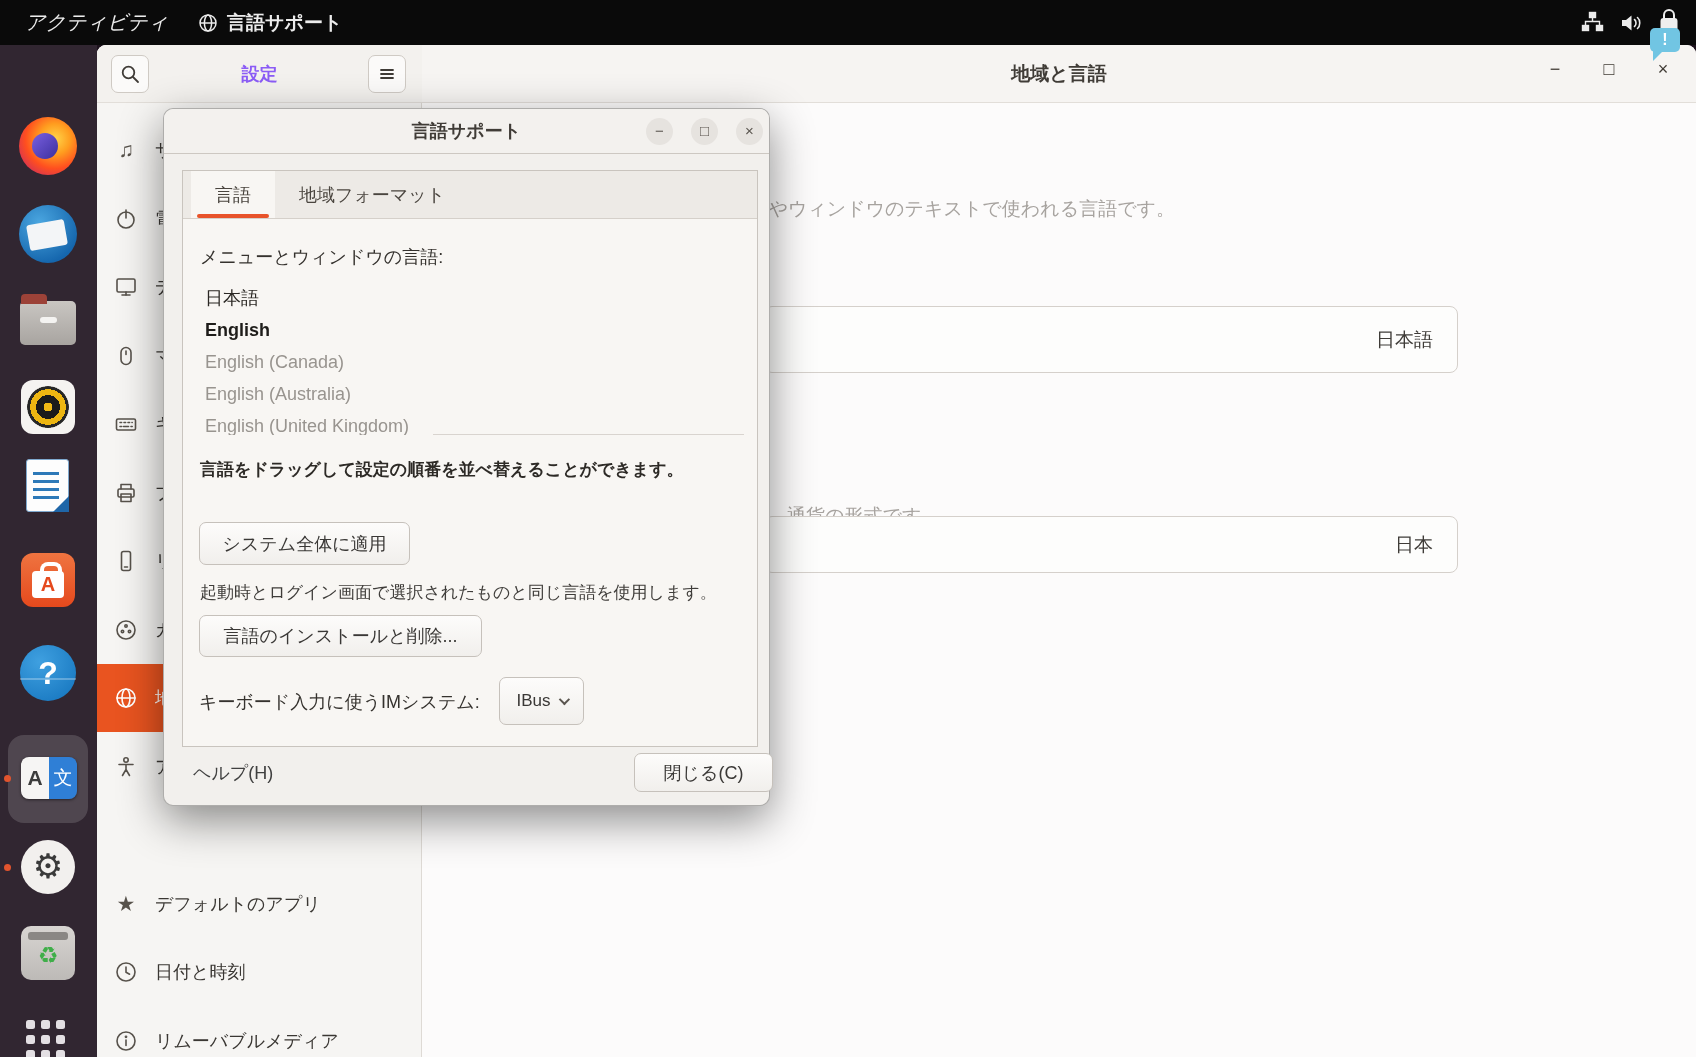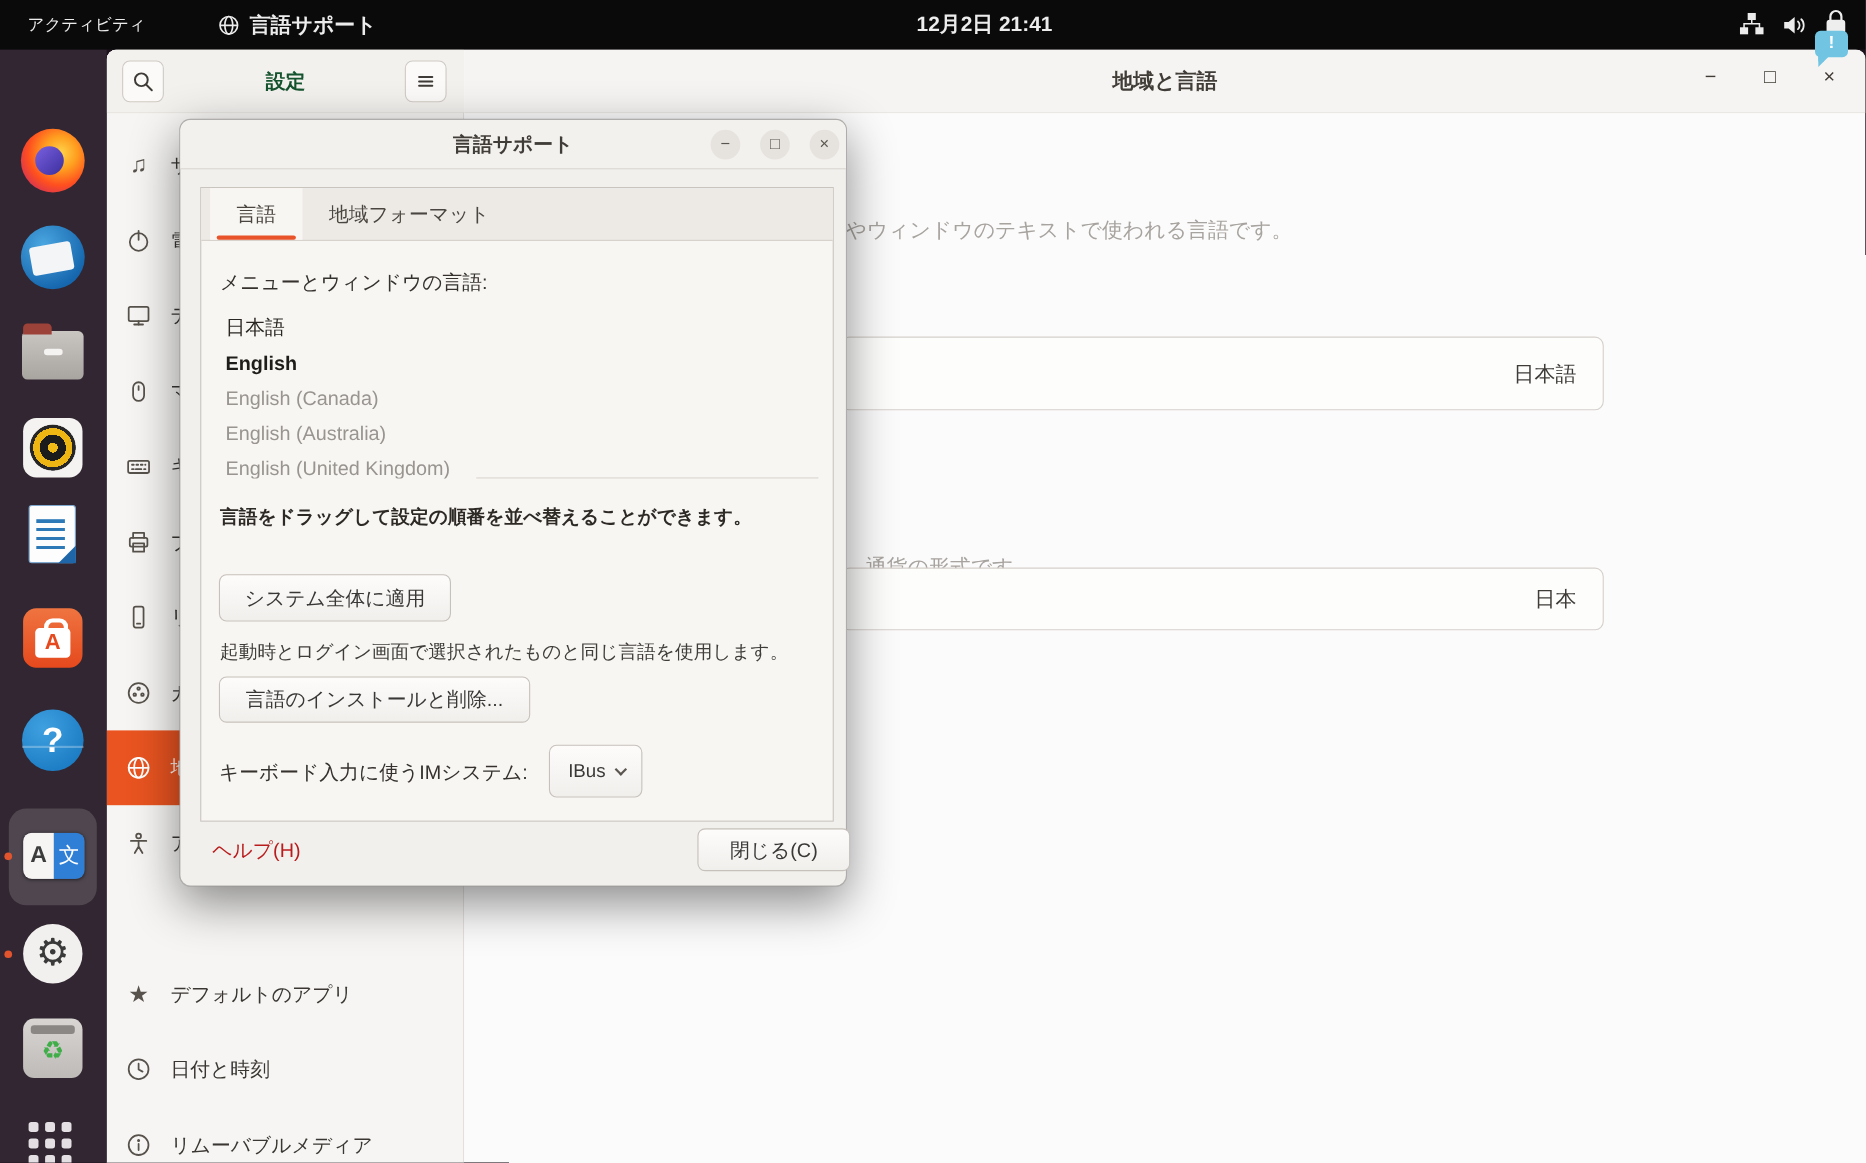--- a/index.html
+++ b/index.html
@@ -2,21 +2,21 @@
 <html><head>
 <meta charset="utf-8">
 <style>
   html,body{margin:0;padding:0;background:#181018;}
   *{box-sizing:border-box;font-family:"Liberation Sans","DejaVu Sans",sans-serif;}
   .screen{position:relative;width:1696px;height:1057px;overflow:hidden;background:#1d121d;}
   .nowrap{white-space:nowrap;}
 
   
   .topbar{position:absolute;left:0;top:0;width:1696px;height:45px;background:#0a0a0a;color:#ececec;z-index:40;}
-  .tb-activities{position:absolute;left:25px;top:0;line-height:45px;font-size:15px;cursor:pointer;}
+  .tb-activities{position:absolute;left:25px;top:0;line-height:45px;font-size:20px;cursor:pointer;font-style:italic;}
   .tb-appind{position:absolute;left:198px;top:0;height:45px;display:flex;align-items:center;gap:9px;font-size:19px;font-weight:bold;cursor:pointer;}
   .tb-clock{position:absolute;left:790px;top:0;width:210px;line-height:45px;text-align:center;font-size:19px;font-weight:bold;}
   .tb-status{position:absolute;right:14px;top:0;height:45px;display:flex;align-items:center;gap:15px;}
   .lock-wrap{position:relative;width:24px;height:30px;}
   .bubble{position:absolute;top:20px;left:-8px;width:30px;height:24px;background:#71c5e3;border-radius:5px;color:#fff;font-weight:bold;font-size:16px;text-align:center;line-height:24px;z-index:60;}
   .bubble:after{content:"";position:absolute;left:3px;bottom:-9px;border:5px solid transparent;border-top-color:#71c5e3;border-left-color:#71c5e3;}
 
   
   .dock{position:absolute;left:0;top:45px;width:97px;height:1012px;background:#312631;z-index:5;}
   .dock-sep{position:absolute;left:20px;top:633px;width:56px;height:2px;background:rgba(255,255,255,.28);}
@@ -46,21 +46,21 @@
   .trashic:before{content:"";position:absolute;left:7px;top:6px;width:40px;height:8px;background:#8a8784;border-radius:3px;}
   .trashic .rec{position:absolute;left:0;top:16px;width:54px;text-align:center;font-size:23px;color:#3fae49;}
   .gridic{position:absolute;left:26px;top:975px;width:45px;height:45px;display:grid;grid-template-columns:repeat(3,9px);grid-template-rows:repeat(3,9px);gap:6px;}
   .gridic i{background:#e3dfe3;border-radius:2.5px;}
 
   
   .win{position:absolute;left:97px;top:45px;width:1599px;height:1012px;background:#fcfbfb;border-radius:9px 9px 0 0;z-index:1;}
   .sidebar{position:absolute;left:0;top:0;width:325px;height:1012px;background:#f6f5f3;border-right:1px solid #dedad5;border-radius:9px 0 0 0;}
   .sb-header{position:absolute;left:0;top:0;width:325px;height:58px;background:#f3f1ee;border-bottom:1px solid #e2ded9;border-radius:9px 0 0 0;}
   .sb-btn{position:absolute;top:10px;width:38px;height:38px;border:1px solid #cfcac4;border-radius:7px;background:#fbfaf9;display:flex;align-items:center;justify-content:center;cursor:pointer;}
-  .sb-title{position:absolute;left:0;top:0;width:325px;line-height:58px;text-align:center;font-size:18px;font-weight:bold;color:#14532d;}
+  .sb-title{position:absolute;left:0;top:0;width:325px;line-height:58px;text-align:center;font-size:18px;font-weight:bold;color:#8b5cf6;}
   .nav-item{position:absolute;left:0;width:325px;height:68px;display:flex;align-items:center;gap:14px;padding-left:14px;color:#3a3733;font-size:18px;cursor:pointer;}
   .nav-item .ic{width:30px;height:26px;display:flex;align-items:center;justify-content:center;color:#57524b;font-size:21px;}
   .nav-item svg{stroke:#57524b;fill:none;stroke-width:1.6;stroke-linecap:round;stroke-linejoin:round;}
   .nav-item.sel{background:#E95420;color:#fff;}
   .nav-item.sel .ic{color:#fff;}
   .nav-item.sel svg{stroke:#fff;}
   .mainpane-header{position:absolute;left:325px;top:0;width:1274px;height:58px;background:#f6f4f2;border-bottom:1px solid #e2ded9;display:flex;align-items:center;justify-content:center;font-size:19px;font-weight:bold;color:#403c37;border-radius:0 9px 0 0;}
   .winctl{position:absolute;top:14px;width:26px;height:28px;text-align:center;font-size:18px;color:#403b35;font-weight:normal;cursor:pointer;}
   .desc-frag{position:absolute;font-size:19px;color:#a7a39f;}
   .manage-btn{position:absolute;left:667px;top:197px;width:694px;height:39px;border:1px solid #d2cdc7;border-radius:7px;background:linear-gradient(#fdfcfb,#f4f2ef);font-size:18px;color:#3b3733;text-align:center;line-height:37px;cursor:pointer;}
@@ -86,39 +86,38 @@
   .li-gray{color:#98948f;}
   .lang-sep{position:absolute;left:250px;top:263px;width:311px;height:1px;background:#d9d4cf;}
   .hint-bold{position:absolute;left:17px;top:287px;font-size:17px;font-weight:bold;color:#2d2a26;}
   .hint{position:absolute;left:17px;font-size:17px;color:#3f3d3a;}
   .gtk-btn{border:1px solid #c6c1bb;border-radius:7px;background:linear-gradient(#fdfcfb,#f1efec);font-size:18px;color:#3a3836;cursor:pointer;}
   .apply{position:absolute;left:16px;top:351px;width:211px;height:43px;}
   .install{position:absolute;left:16px;top:444px;width:283px;height:42px;}
   .im-label{position:absolute;left:16px;top:519px;font-size:18px;color:#35322e;}
   .im-combo{position:absolute;left:316px;top:506px;width:85px;height:48px;border:1px solid #c6c1bb;border-radius:7px;background:linear-gradient(#fdfcfb,#f1efec);display:flex;align-items:center;justify-content:center;gap:8px;font-size:17px;color:#3a3836;cursor:pointer;}
   .chev{width:8px;height:8px;border-right:2px solid #5a554f;border-bottom:2px solid #5a554f;transform:rotate(45deg) translateY(-2px);}
-  .help-link{position:absolute;left:29px;top:652px;font-size:18px;color:#b91c1c;cursor:pointer;text-align:right;}
+  .help-link{position:absolute;left:29px;top:652px;font-size:18px;color:#404040;cursor:pointer;text-align:right;}
   .close-btn{position:absolute;left:470px;top:644px;width:139px;height:39px;}
 </style>
 </head>
 <body>
 
 <div class="screen">
 
   <div class="topbar">
     <span class="tb-activities nowrap">アクティビティ</span>
     <span class="tb-appind">
       <svg width="20" height="20" viewBox="0 0 20 20" style="stroke:#ececec;fill:none;stroke-width:1.5;">
         <circle cx="10" cy="10" r="8"></circle>
           <line x1="2" y1="10" x2="18" y2="10"></line>
           <ellipse cx="10" cy="10" rx="3.6" ry="8"></ellipse>
       </svg>
       <span class="nowrap">言語サポート</span>
     </span>
-    <div class="tb-clock nowrap">12月2日 21:41</div>
     <div class="tb-status">
       <svg width="25" height="23" viewBox="0 0 25 23" style="stroke:#ececec;fill:#ececec;stroke-width:1.4;">
         <rect x="9.5" y="1.5" width="6" height="5"></rect>
           <rect x="2.5" y="14.5" width="6" height="5"></rect>
           <rect x="16.5" y="14.5" width="6" height="5"></rect>
         <path d="M12.5 6.5v4 M5.5 14.5v-4h14v4" fill="none"></path>
       </svg>
       <svg width="23" height="22" viewBox="0 0 23 22" style="fill:#ececec;">
         <path d="M2 8v6h4l5.5 4.5v-15L6 8H2z"></path>
         <path d="M14.5 7.5c2 1.5 2 5.5 0 7 M17.5 5.5c3 2.5 3 8.5 0 11" style="fill:none;stroke:#ececec;stroke-width:1.6;stroke-linecap:round;"></path>

